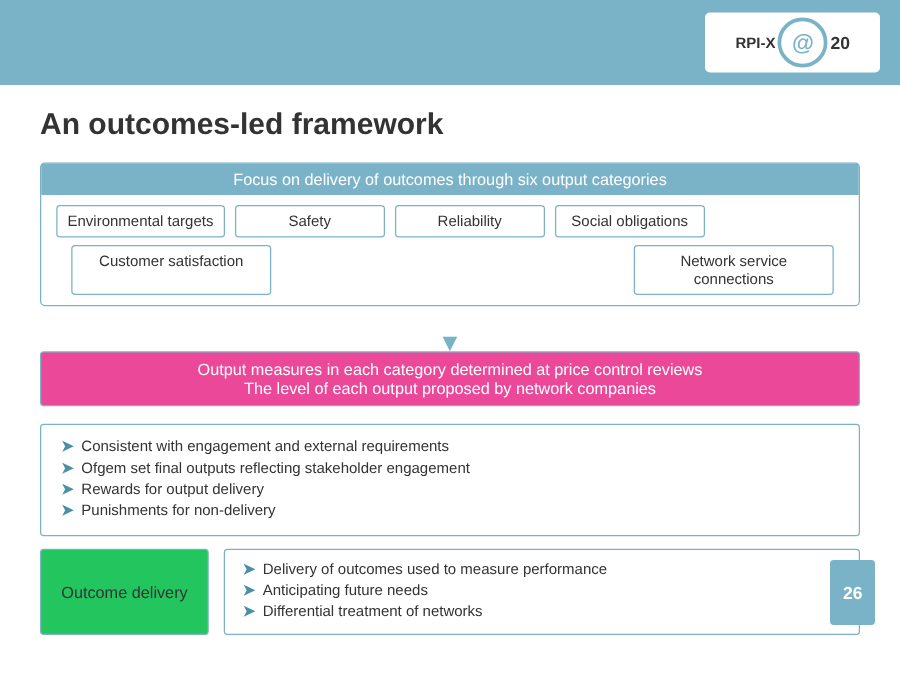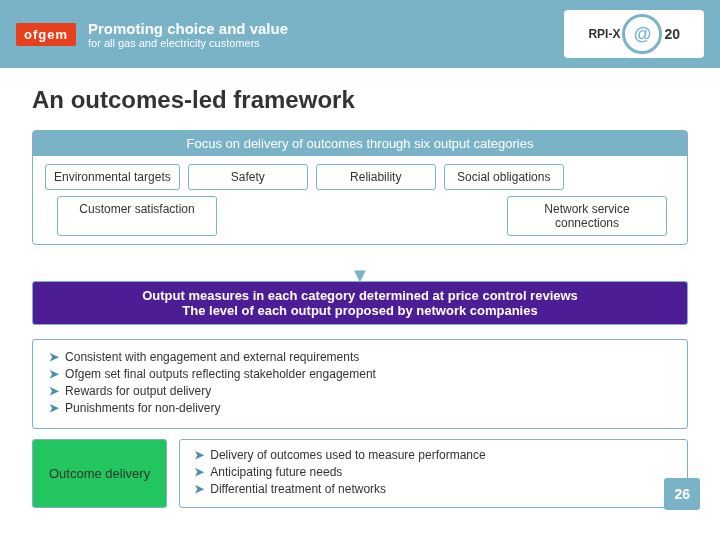--- a/index.html
+++ b/index.html
@@ -127,25 +127,25 @@
       font-size: 12px;
       color: #333;
       background: #fff;
       min-width: 120px;
       text-align: center;
     }
 
     
     .output-box {
       border: 1px solid #7ab3c8;
-      background: #4c1d95;
+      background: #ec4899;
       color: white;
       text-align: center;
       font-size: 13px;
-      font-weight: bold;
+      font-weight: normal;
       padding: 6px 12px;
       margin-bottom: 14px;
       border-radius: 3px;
     }
 
     
     .bullets-section {
       border: 1px solid #7ab3c8;
       border-radius: 3px;
       padding: 10px 16px;
@@ -193,50 +193,43 @@
       color: #333;
       margin-bottom: 3px;
       display: flex;
       align-items: flex-start;
       gap: 6px;
     }
 
     
     .page-number {
       position: absolute;
-      bottom: 10px;
+      bottom: 20px;
       right: 20px;
       background: #7ab3c8;
       color: white;
       font-size: 14px;
       font-weight: bold;
-      padding: 8px 10px;
+      padding: 18px 10px;
       border-radius: 3px;
     }
 
     
     .arrow-down {
       text-align: center;
       color: #7ab3c8;
       font-size: 20px;
       line-height: 1;
       margin: -4px 0;
     }
   </style>
 </head>
 <body>
 
 <div class="header">
-  <div class="logo-area">
-    <div class="ofgem-logo">ofgem</div>
-    <div class="header-text">
-      <div class="main-slogan">Promoting choice and value</div>
-      <div class="sub-slogan">for all gas and electricity customers</div>
-    </div>
-  </div>
   <div class="header-logo-right">
     <span class="rpi-badge">RPI-X</span>
     <span class="circle-badge">@</span>
     <span class="rpi-num">20</span>
   </div>
 </div>
 
 <div class="main" style="position:relative;">
 
   <div class="page-title">An outcomes-led framework</div>

